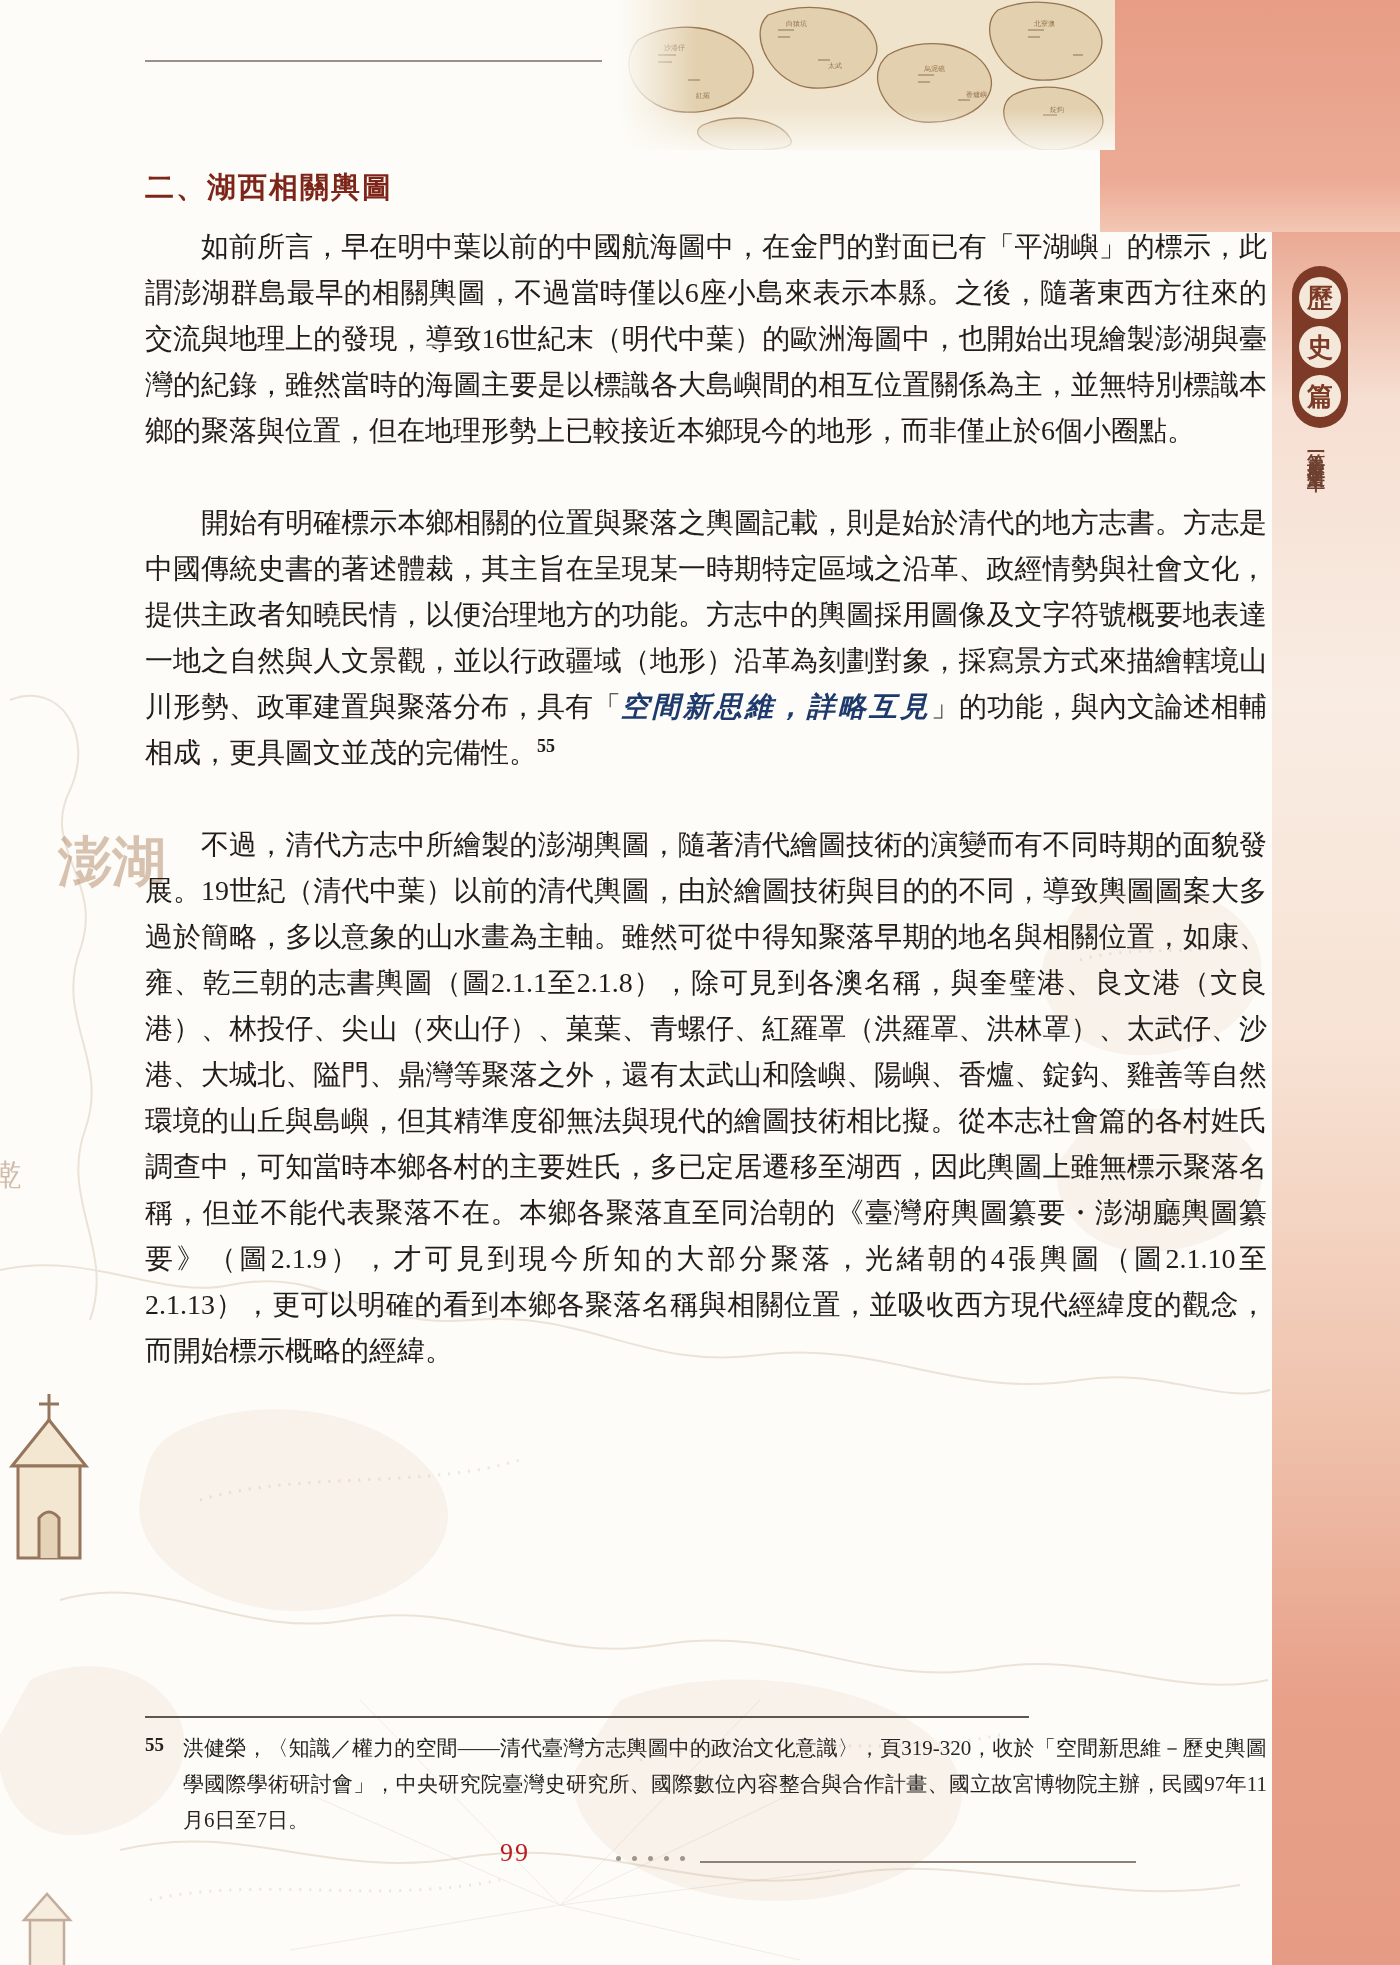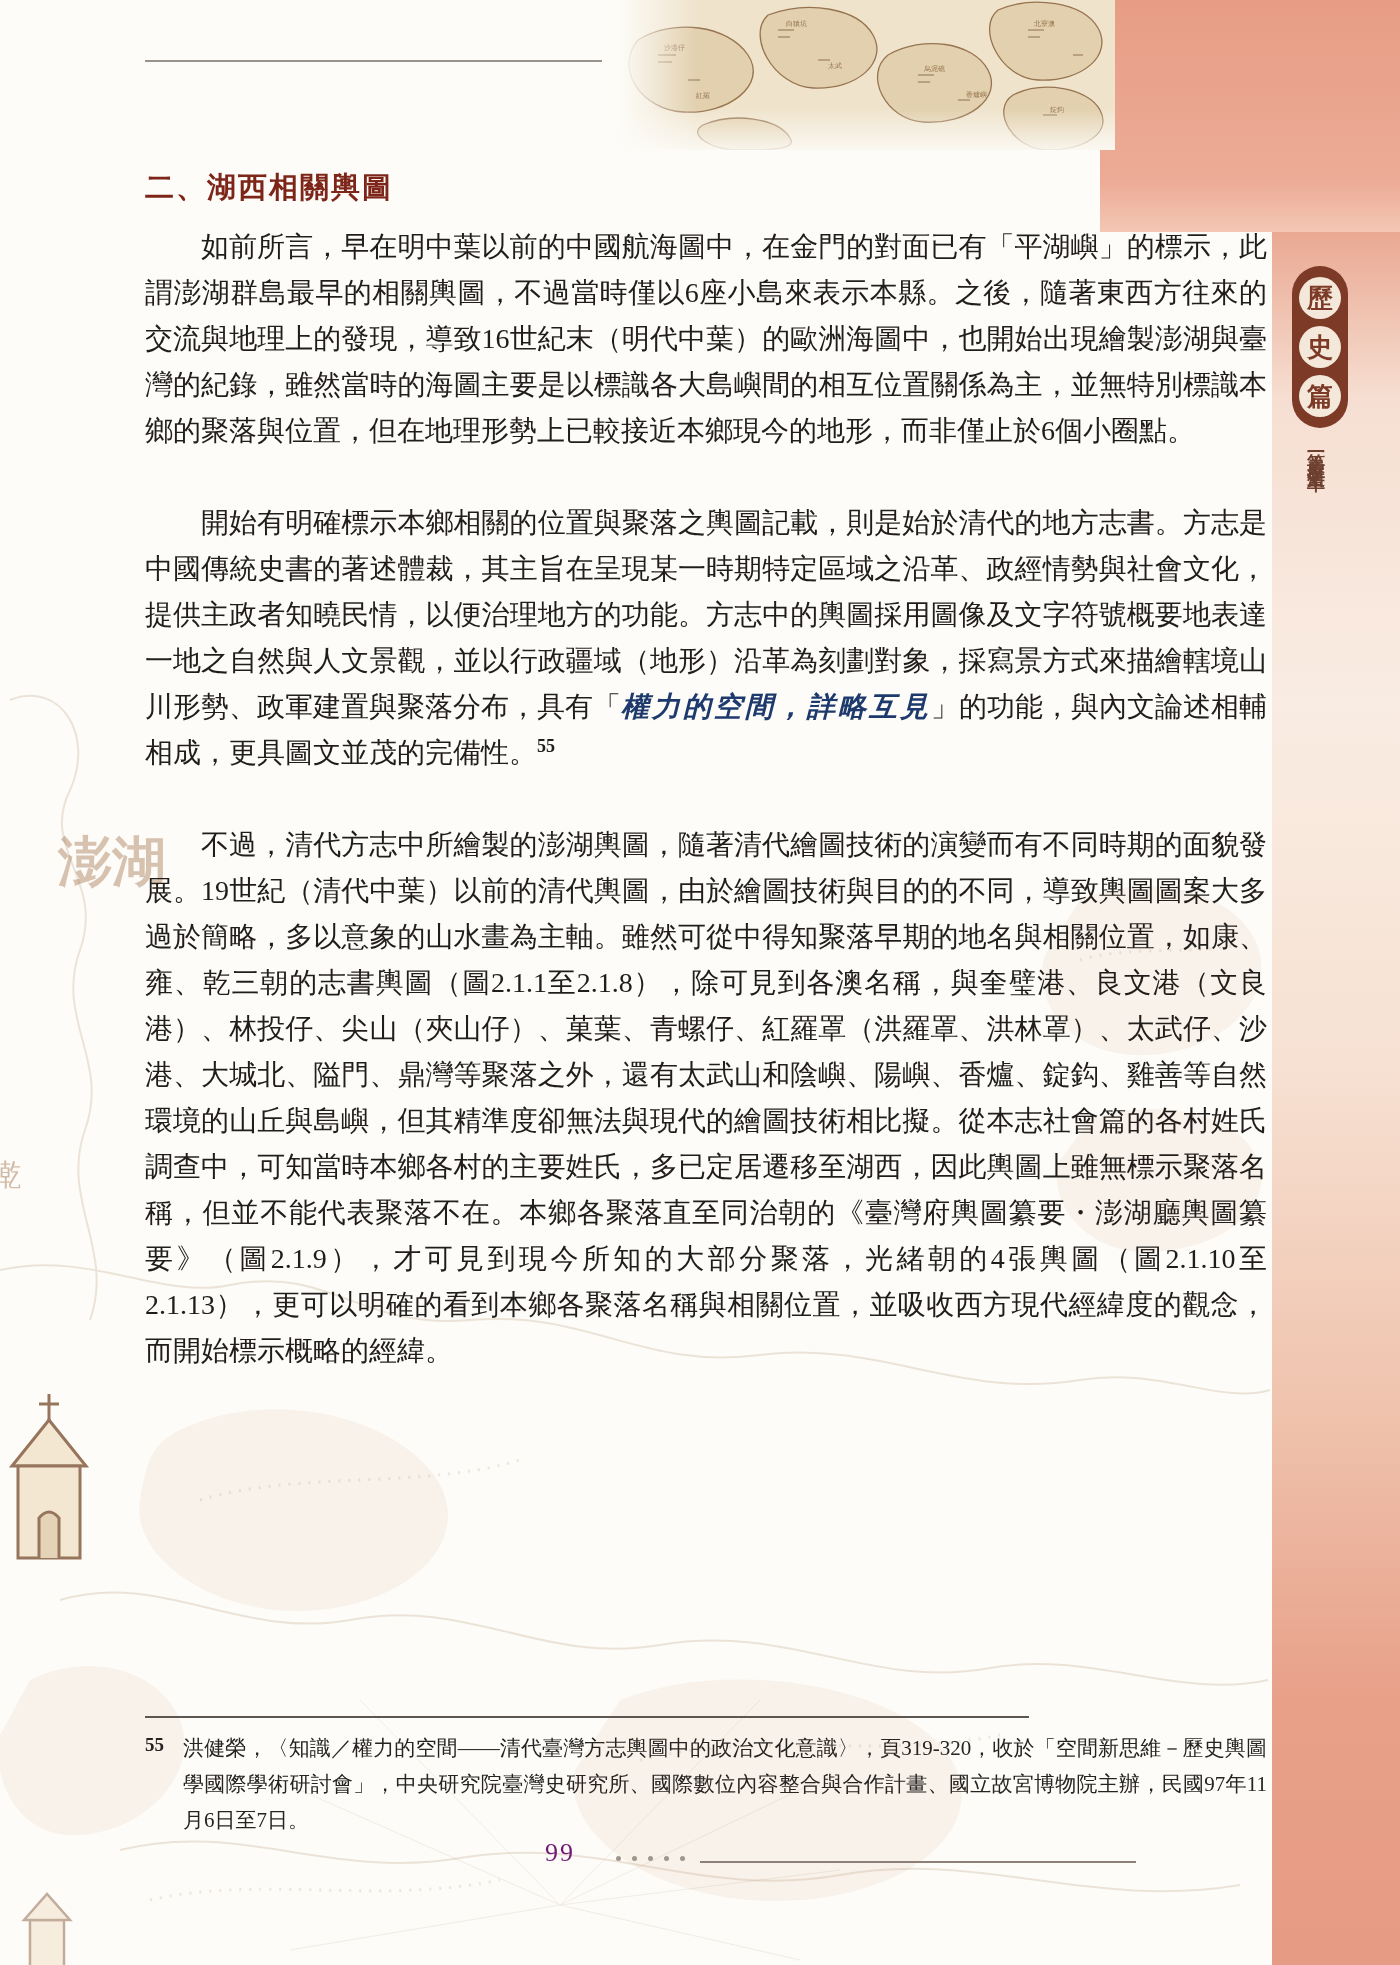--- a/index.html
+++ b/index.html
@@ -57,22 +57,22 @@
     color:#1e3a6d;font-weight:bold;letter-spacing:3px;
     font-style:italic;
   }
   .fn-ref{font-size:18px;font-weight:bold;vertical-align:super;line-height:0;}
   
   .footnote-wrap{position:absolute;left:145px;top:1716px;width:1122px;z-index:5;}
   .fn-divider{width:884px;height:0;border-top:2px solid #5e574f;margin-bottom:12px;}
   .footnote{position:relative;padding-left:38px;font-size:21px;line-height:36px;color:#262320;text-align:justify;}
   .fn-marker{position:absolute;left:0;top:-3px;font-size:19px;font-weight:bold;}
   
-  .page-number{position:absolute;left:500px;top:1838px;width:120px;text-align:center;
-    font-size:26px;color:#701a75;letter-spacing:2px;z-index:5;}
+  .page-number{position:absolute;left:500px;top:1838px;width:120px;
+    font-size:26px;color:#b91c1c;letter-spacing:2px;z-index:5;}
   .footer-dots{position:absolute;left:616px;top:1856px;display:flex;gap:11px;z-index:5;}
   .footer-dots i{width:5px;height:5px;border-radius:50%;background:#a2968a;display:block;}
   .footer-rule{position:absolute;left:700px;top:1861px;width:436px;height:2px;background:#8d8177;z-index:5;}
 </style>
 </head>
 <body>
 
 <div class="page">
 
   <svg class="watermark" viewBox="0 0 1400 1965" aria-hidden="true">
@@ -170,21 +170,21 @@
         <span>篇</span>
       </div>
   </div>
   <div class="chapter-vertical">第一章・歷史沿革</div>
 
   <div class="content">
     <h2 class="heading">二、湖西相關輿圖</h2>
 
     <p class="body-par"><span>如前所言，早在明中葉以前的中國航海圖中，在金門的對面已有「平湖嶼」的標示，此謂澎湖群島最早的相關輿圖，不過當時僅以6座小島來表示本縣。之後，隨著東西方往來的交流與地理上的發現，導致16世紀末（明代中葉）的歐洲海圖中，也開始出現繪製澎湖與臺灣的紀錄，雖然當時的海圖主要是以標識各大島嶼間的相互位置關係為主，並無特別標識本鄉的聚落與位置，但在地理形勢上已較接近本鄉現今的地形，而非僅止於6個小圈點。</span></p>
 
-    <p class="body-par"><span>開始有明確標示本鄉相關的位置與聚落之輿圖記載，則是始於清代的地方志書。方志是中國傳統史書的著述體裁，其主旨在呈現某一時期特定區域之沿革、政經情勢與社會文化，提供主政者知曉民情，以便治理地方的功能。方志中的輿圖採用圖像及文字符號概要地表達一地之自然與人文景觀，並以行政疆域（地形）沿革為刻劃對象，採寫景方式來描繪轄境山川形勢、政軍建置與聚落分布，具有「</span><span class="quote-blue">權力的空間，詳略互見</span><span>」的功能，與內文論述相輔相成，更具圖文並茂的完備性。</span><sup class="fn-ref">55</sup></p>
+    <p class="body-par"><span>開始有明確標示本鄉相關的位置與聚落之輿圖記載，則是始於清代的地方志書。方志是中國傳統史書的著述體裁，其主旨在呈現某一時期特定區域之沿革、政經情勢與社會文化，提供主政者知曉民情，以便治理地方的功能。方志中的輿圖採用圖像及文字符號概要地表達一地之自然與人文景觀，並以行政疆域（地形）沿革為刻劃對象，採寫景方式來描繪轄境山川形勢、政軍建置與聚落分布，具有「</span><span class="quote-blue">空間新思維，詳略互見</span><span>」的功能，與內文論述相輔相成，更具圖文並茂的完備性。</span><sup class="fn-ref">55</sup></p>
 
     <p class="body-par"><span>不過，清代方志中所繪製的澎湖輿圖，隨著清代繪圖技術的演變而有不同時期的面貌發展。19世紀（清代中葉）以前的清代輿圖，由於繪圖技術與目的的不同，導致輿圖圖案大多過於簡略，多以意象的山水畫為主軸。雖然可從中得知聚落早期的地名與相關位置，如康、雍、乾三朝的志書輿圖（圖2.1.1至2.1.8），除可見到各澳名稱，與奎璧港、良文港（文良港）、林投仔、尖山（夾山仔）、菓葉、青螺仔、紅羅罩（洪羅罩、洪林罩）、太武仔、沙港、大城北、隘門、鼎灣等聚落之外，還有太武山和陰嶼、陽嶼、香爐、錠鈎、雞善等自然環境的山丘與島嶼，但其精準度卻無法與現代的繪圖技術相比擬。從本志社會篇的各村姓氏調查中，可知當時本鄉各村的主要姓氏，多已定居遷移至湖西，因此輿圖上雖無標示聚落名稱，但並不能代表聚落不在。本鄉各聚落直至同治朝的《臺灣府輿圖纂要・澎湖廳輿圖纂要》（圖2.1.9），才可見到現今所知的大部分聚落，光緒朝的4張輿圖（圖2.1.10至2.1.13），更可以明確的看到本鄉各聚落名稱與相關位置，並吸收西方現代經緯度的觀念，而開始標示概略的經緯。</span></p>
 
   </div>
 
   <div class="footnote-wrap">
     <div class="fn-divider"></div>
     <div class="footnote">
       <span class="fn-marker">55</span>
       <span>洪健榮，〈知識／權力的空間——清代臺灣方志輿圖中的政治文化意識〉，頁319-320，收於「空間新思維－歷史輿圖學國際學術研討會」，中央研究院臺灣史研究所、國際數位內容整合與合作計畫、國立故宮博物院主辦，民國97年11月6日至7日。</span>

